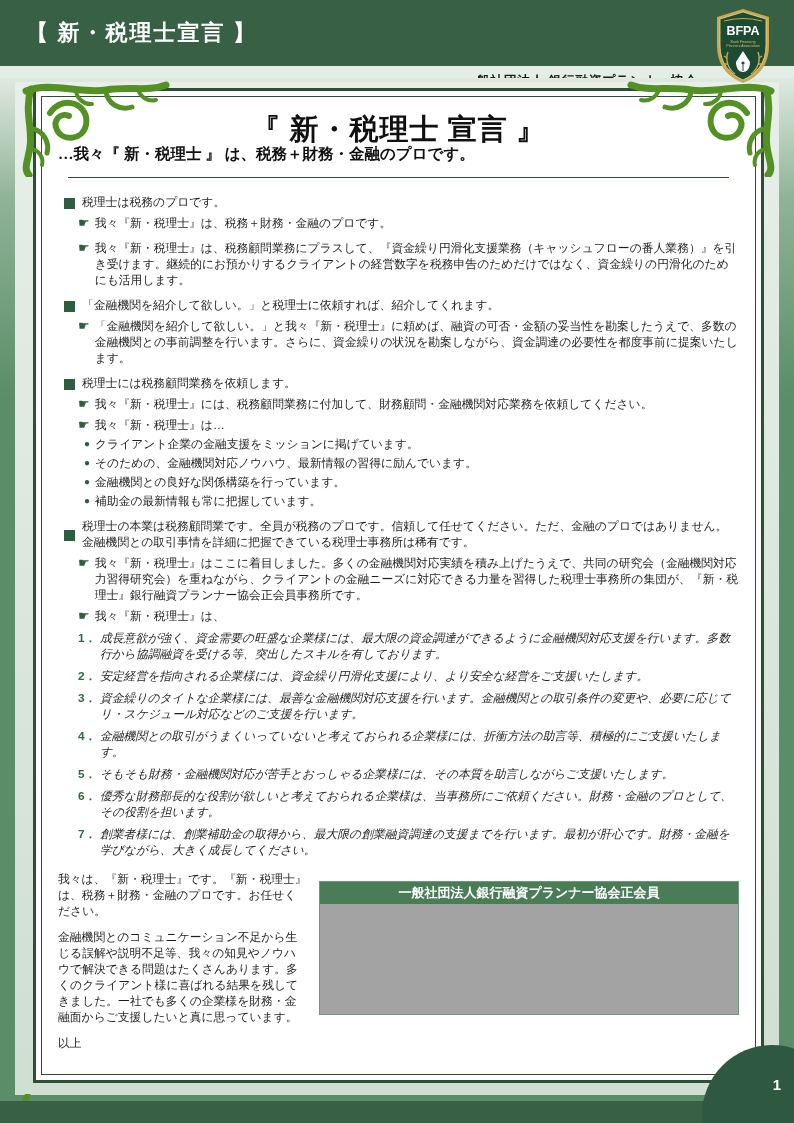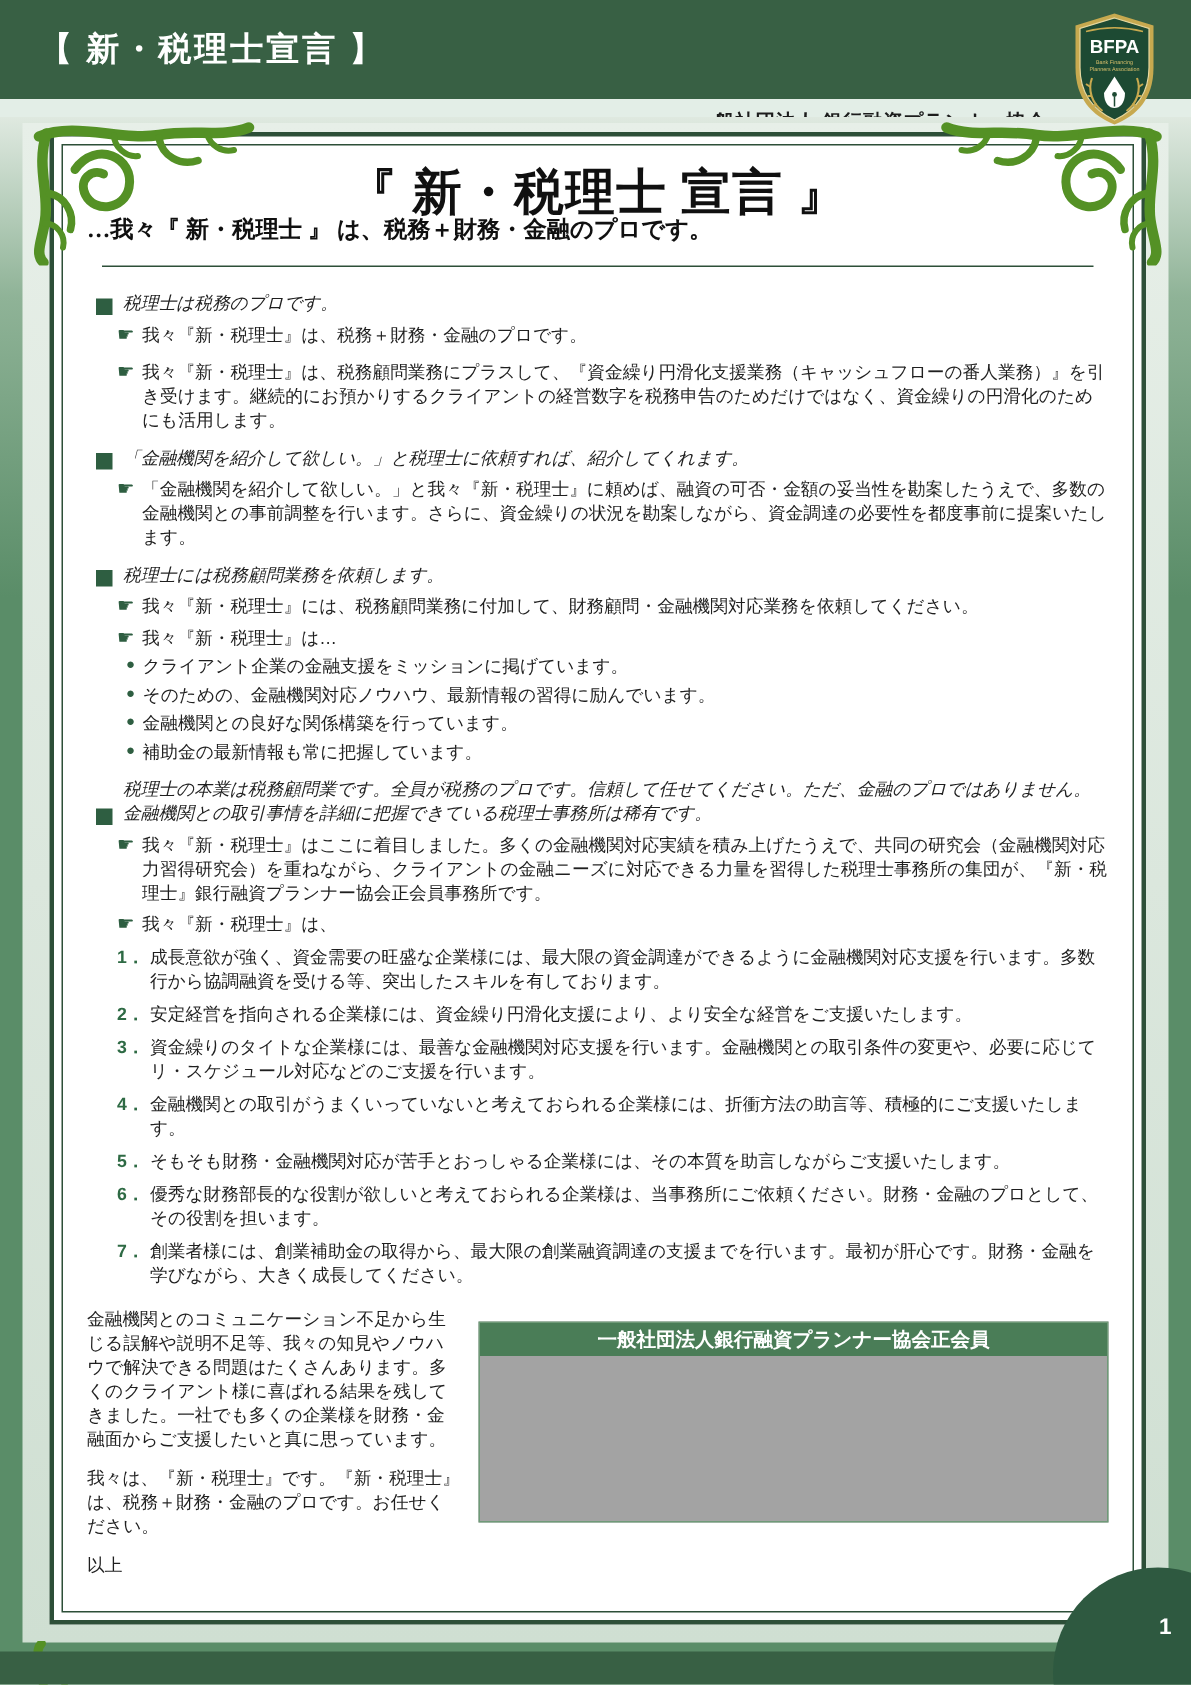--- a/index.html
+++ b/index.html
@@ -27,36 +27,36 @@
   
   .fl{position:absolute;width:150px;height:100px;z-index:5;pointer-events:none;}
   .fl.tl{top:-14px;left:-16px;}
   .fl.tr{top:-14px;right:-16px;transform:scaleX(-1);}
   .fl.bl{bottom:-14px;left:-16px;transform:scaleY(-1) scale(0.85);transform-origin:left bottom;}
   .fl.br{bottom:-14px;right:-16px;transform:scale(-1,-1) scale(0.85);transform-origin:right bottom;}
   
   .content{position:absolute;inset:8px;padding:22px 14px 0 14px;box-sizing:border-box;overflow:hidden;
     font-size:11.8px;line-height:16px;color:#1f1f1f;}
   .doc-title{text-align:center;font-family:"Liberation Serif","DejaVu Serif",serif;font-weight:bold;
-    font-size:33px;color:#101010;letter-spacing:1px;}
+    font-size:29px;color:#101010;letter-spacing:1px;}
   .doc-sub{text-align:left;font-family:"Liberation Serif","DejaVu Serif",serif;font-weight:bold;
     font-size:15.5px;color:#101010;margin-top:9px;}
   .rule{border:none;border-top:1px solid #2d4f38;margin:15px 10px 16px 10px;}
   .section{margin-bottom:9px;}
-  .sec-head{display:flex;gap:7px;align-items:flex-end;padding-left:6px;font-style:italic;}
+  .sec-head{display:flex;gap:7px;align-items:center;padding-left:6px;}
   .sq{width:11px;height:11px;background:#2e5e41;margin-top:2.5px;flex:none;}
   .sec-head-text{flex:1;}
   .arrow-line{display:flex;gap:5px;padding-left:20px;margin-top:5px;}
   .arrow{color:#2e5e41;flex:none;font-size:13px;line-height:15px;}
   .arrow-text{flex:1;}
   .dot-line{display:flex;gap:5px;padding-left:26px;margin-top:3px;}
   .dot{color:#2e5e41;flex:none;font-size:10px;line-height:16px;}
   .num-item{display:flex;padding-left:20px;margin-top:6px;}
   .num{color:#2e6a44;font-weight:bold;width:22px;flex:none;}
-  .num-text{flex:1;}
+  .num-text{flex:1;font-style:italic;}
   
   .closing-row{display:flex;gap:12px;margin-top:13px;}
   .closing-left{flex:1;}
   .closing-left p{margin:0 0 10px 0;}
   .end-label{text-align:left;padding-right:6px;margin-top:0;}
   .member-box{width:420px;flex:none;margin-top:10px;border:1px solid #6f9a78;background:#a3a3a3;
     height:134px;box-sizing:border-box;}
   .member-head{background:#4a7d57;color:#ffffff;font-weight:bold;text-align:center;
     font-size:13px;padding:3px 0;}
   
@@ -236,22 +236,22 @@
         <span class="num-text">優秀な財務部長的な役割が欲しいと考えておられる企業様は、当事務所にご依頼ください。財務・金融のプロとして、その役割を担います。</span>
       </div>
       <div class="num-item">
         <span class="num">7．</span>
         <span class="num-text">創業者様には、創業補助金の取得から、最大限の創業融資調達の支援までを行います。最初が肝心です。財務・金融を学びながら、大きく成長してください。</span>
       </div>
     </div>
 
     <div class="closing-row">
       <div class="closing-left">
+        <p>我々は、『新・税理士』です。『新・税理士』は、税務＋財務・金融のプロです。お任せください。</p>
         <p>金融機関とのコミュニケーション不足から生じる誤解や説明不足等、我々の知見やノウハウで解決できる問題はたくさんあります。多くのクライアント様に喜ばれる結果を残してきました。一社でも多くの企業様を財務・金融面からご支援したいと真に思っています。</p>
-        <p>我々は、『新・税理士』です。『新・税理士』は、税務＋財務・金融のプロです。お任せください。</p>
         <div class="end-label">以上</div>
       </div>
       <div class="member-box">
         <div class="member-head">一般社団法人銀行融資プランナー協会正会員</div>
       </div>
     </div>
 
   </div>
 </div>
 

